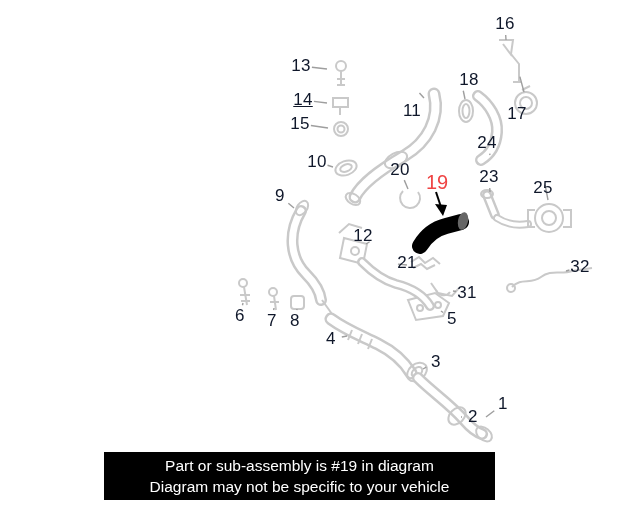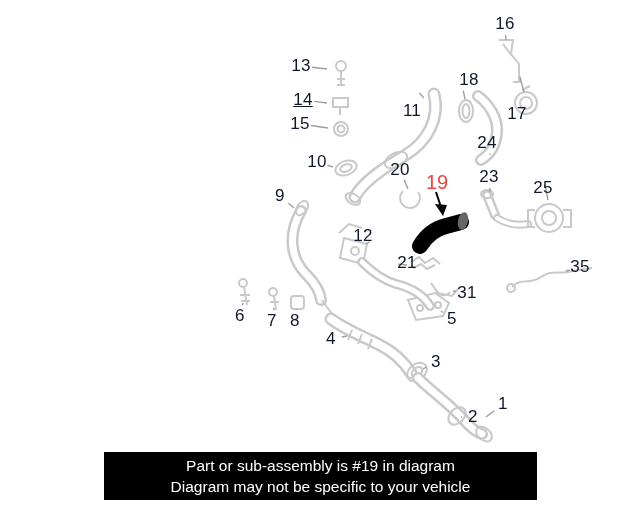--- a/index.html
+++ b/index.html
@@ -26,21 +26,21 @@
     position: absolute;
     left: 437px; top: 182px;
     transform: translate(-50%, -50%);
     font-size: 20px;
     color: #ef4444;
     white-space: nowrap;
   }
   .banner {
     position: absolute;
     left: 104px; top: 452px;
-    width: 433px; height: 48px;
+    width: 391px; height: 48px;
     background: #000000;
     color: #ffffff;
     display: flex;
     flex-direction: column;
     justify-content: center;
     align-items: center;
     gap: 1px;
     font-size: 15.5px;
     line-height: 1.25;
     text-align: center;
@@ -254,21 +254,21 @@
       <div class="part-label" style="left: 300px; top: 124px;">15</div>
       <div class="part-label" style="left: 505px; top: 24px;">16</div>
       <div class="part-label" style="left: 517px; top: 66px; margin-top: 48px;">17</div>
       <div class="part-label" style="left: 461px; top: 80px; margin-left: 8px;">18</div>
       <div class="part-label" style="left: 400px; top: 170px;">20</div>
       <div class="part-label" style="left: 387px; top: 263px; margin-left: 20px;">21</div>
       <div class="part-label" style="left: 467px; top: 293px;">31</div>
       <div class="part-label" style="left: 489px; top: 177px;">23</div>
       <div class="part-label" style="left: 487px; top: 143px;">24</div>
       <div class="part-label" style="left: 543px; top: 188px;">25</div>
-      <div class="part-label" style="left: 580px; top: 267px;">35</div>
+      <div class="part-label" style="left: 580px; top: 267px;">32</div>
     </div>
 
   <div class="highlight-label">19</div>
 
   <div class="banner">
     <div>Part or sub-assembly is #19 in diagram</div>
     <div>Diagram may not be specific to your vehicle</div>
   </div>
 
 </div>

